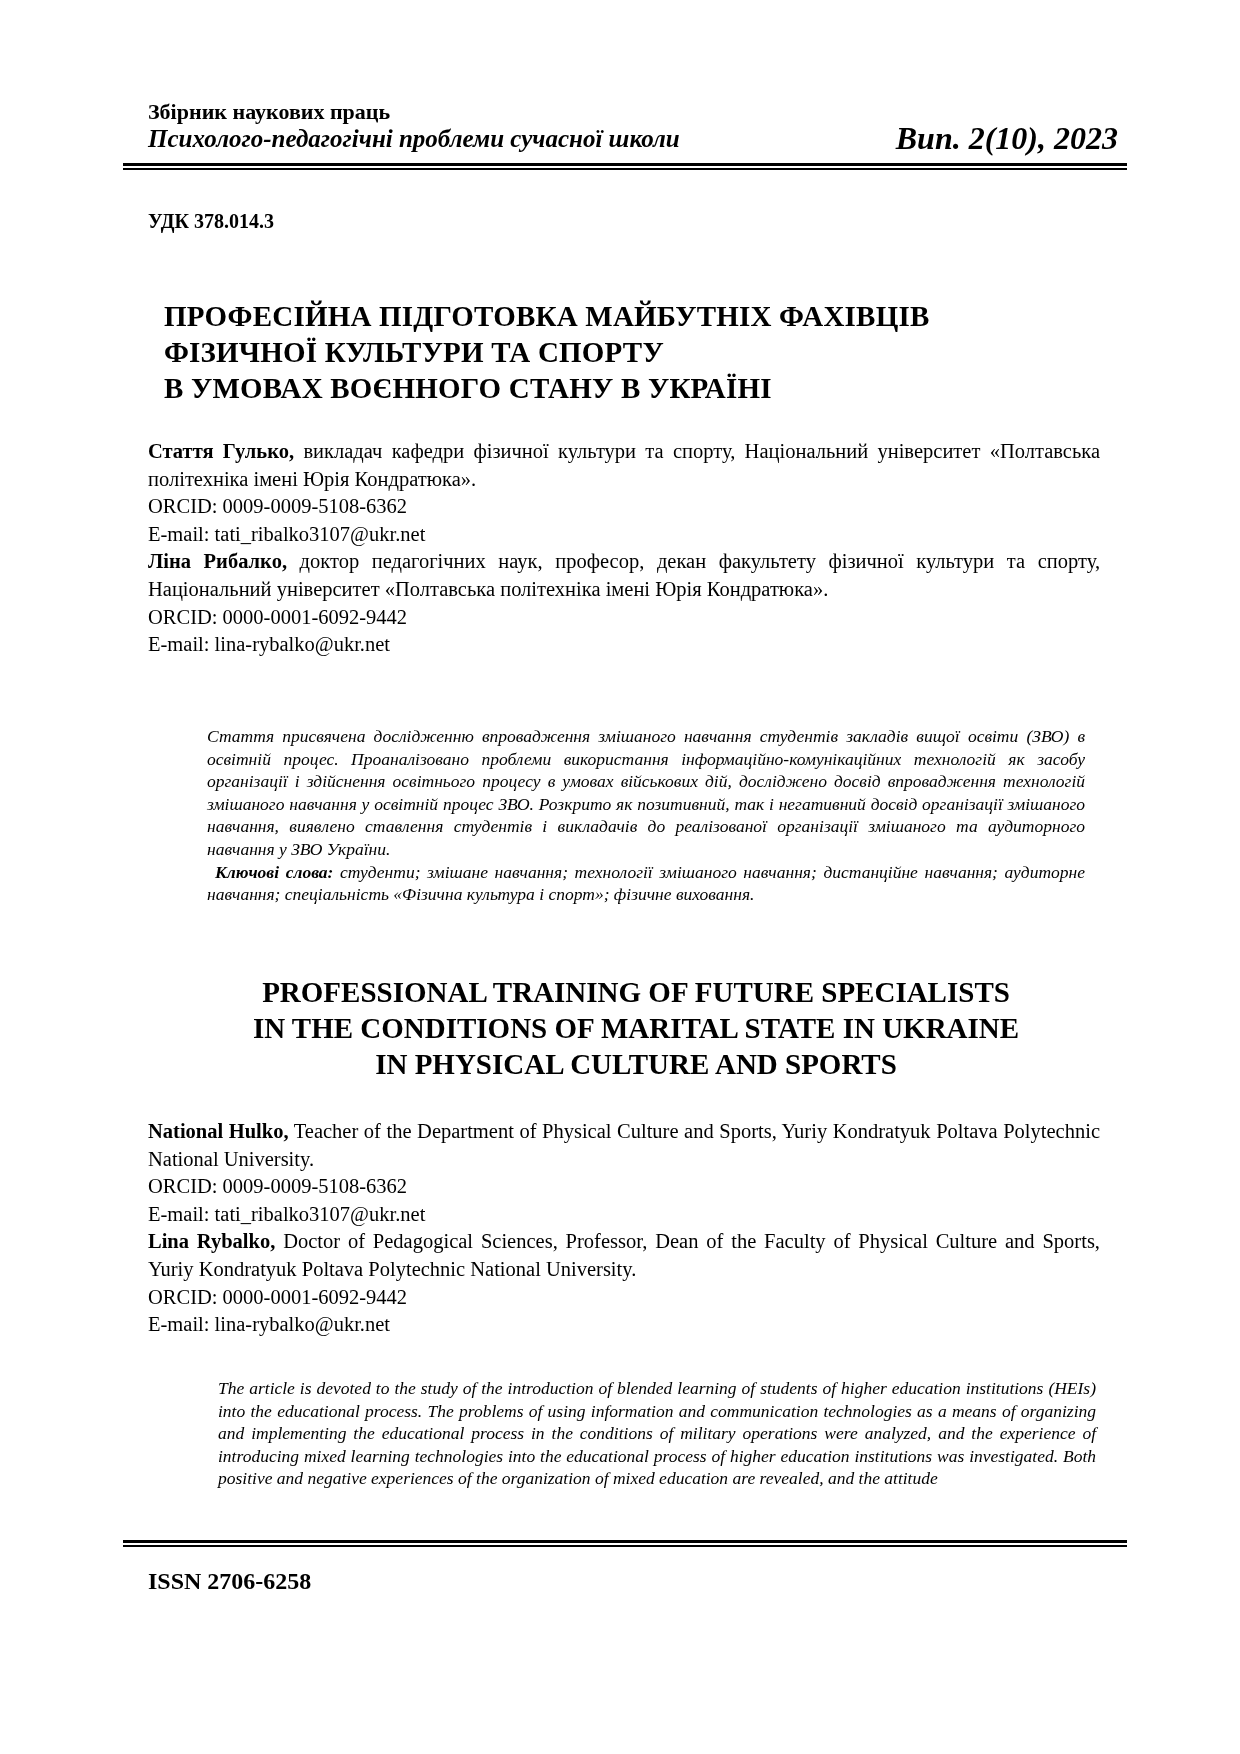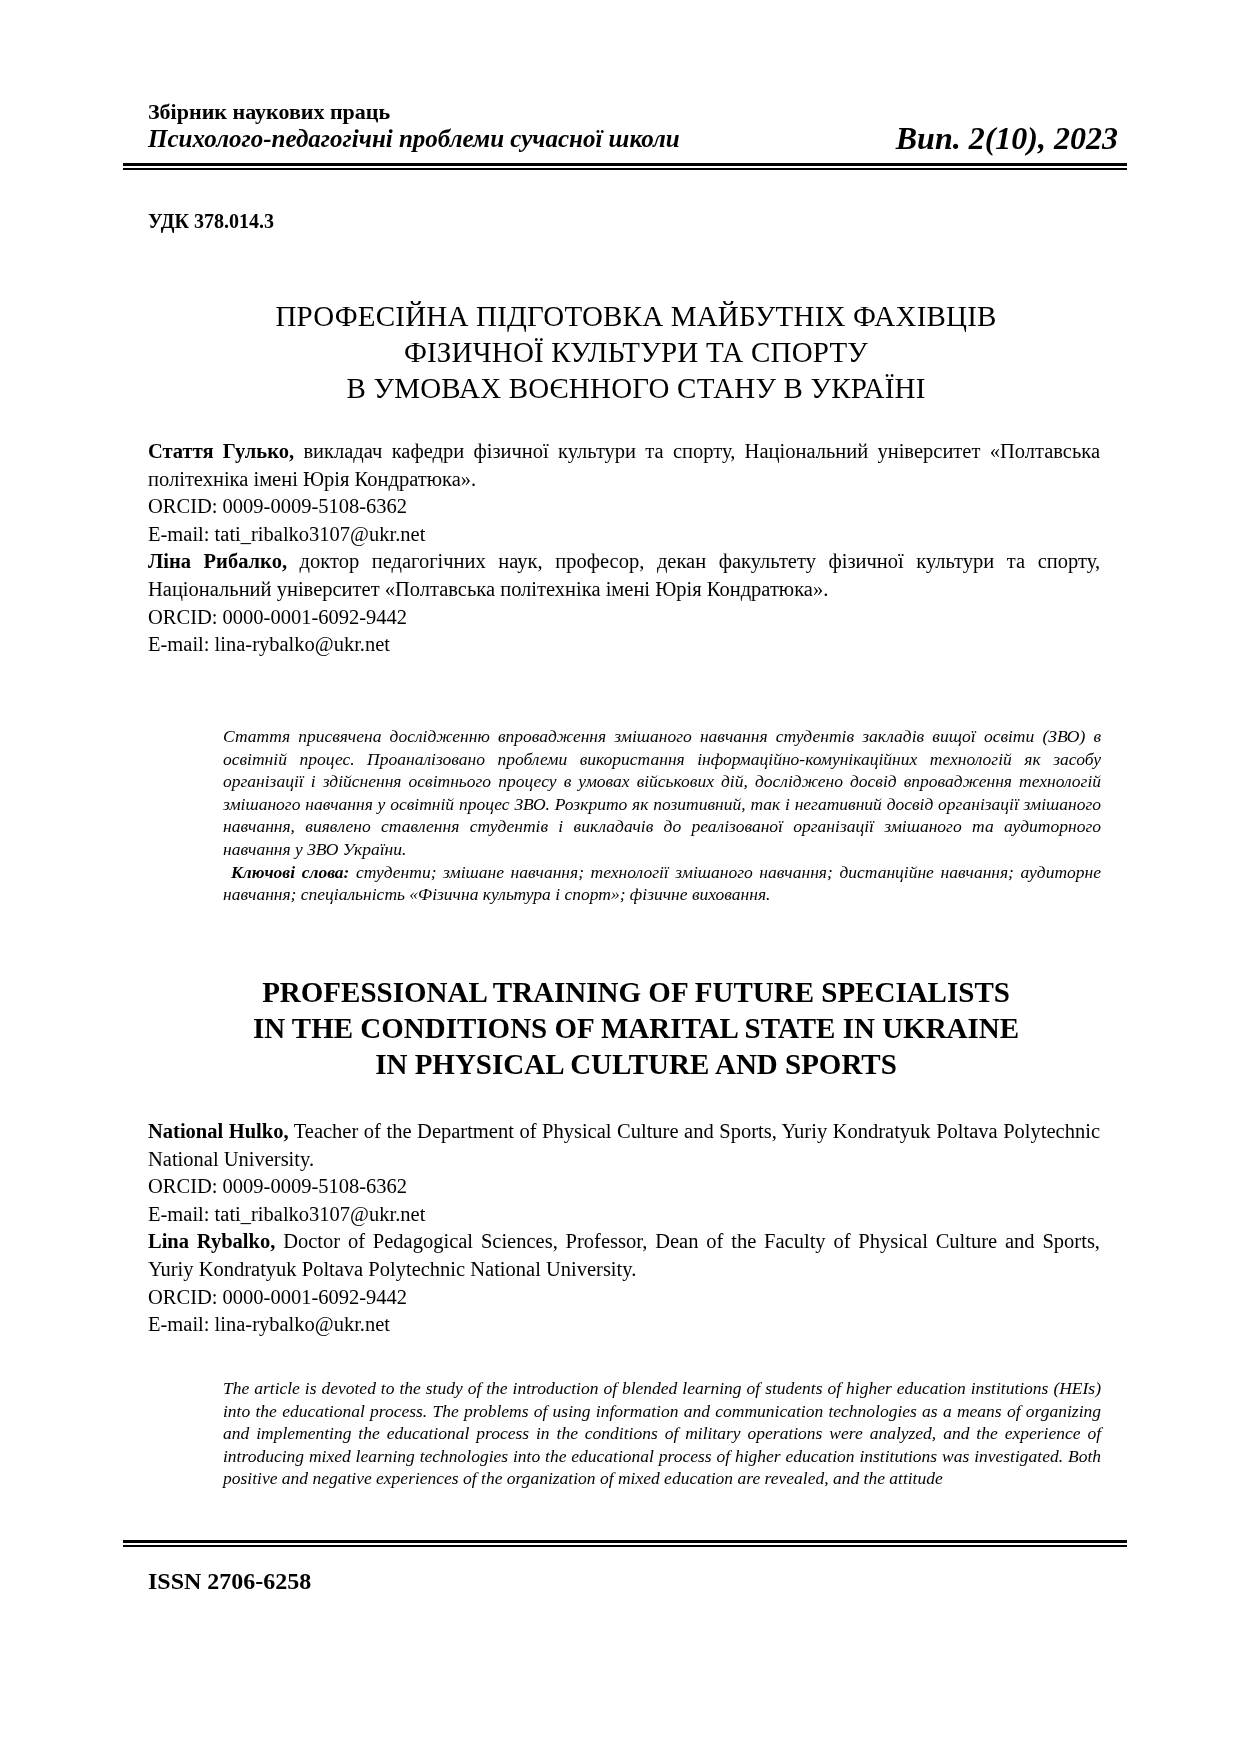--- a/index.html
+++ b/index.html
@@ -10,26 +10,26 @@
     .page { position: absolute; left: 0; top: 0; width: 1240px; height: 1754px; }
     .header { position: absolute; left: 148px; top: 100px; width: 976px; }
     .hdr-top { font-family: "Liberation Serif", serif; font-weight: bold; font-size: 22px; line-height: 24px; }
     .hdr-journal { font-family: "Liberation Serif", serif; font-weight: bold; font-style: italic; font-size: 25px; line-height: 30px; }
     .hdr-issue { position: absolute; right: 6px; top: 20px; font-weight: bold; font-style: italic; font-size: 32px; margin-left: 44px; }
     .rule-double { position: absolute; left: 123px; width: 1004px; }
     .rule-double .l1 { height: 3px; background: #000; }
     .rule-double .gap { height: 2px; }
     .rule-double .l2 { height: 2px; background: #000; }
     .udk { position: absolute; left: 148px; top: 210px; font-weight: bold; font-size: 20px; }
-    .title-block { position: absolute; left: 148px; top: 298px; width: 976px; text-align: center;
-      font-weight: normal; font-size: 29px; line-height: 36px; letter-spacing: 0.2px; }
+    .title-block { position: absolute; left: 164px; top: 298px; width: 976px; 
+      font-weight: bold; font-size: 29px; line-height: 36px; letter-spacing: 0.2px; }
     .authors { position: absolute; left: 148px; width: 952px; font-size: 20.5px; line-height: 27.6px; text-align: justify; }
     .authors p { margin: 0; }
     .authors b { font-weight: bold; }
-    .abstract { position: absolute; left: 223px; width: 878px; font-style: italic; font-size: 17.5px;
+    .abstract { position: absolute; left: 207px; width: 878px; font-style: italic; font-size: 17.5px;
       line-height: 22.6px; text-align: justify; }
     .abstract p { margin: 0; }
     .kw-label { font-weight: bold; margin-left: 8px; }
     .en-title { position: absolute; left: 148px; top: 974px; width: 976px; text-align: center;
       font-weight: bold; font-size: 29px; line-height: 36px; }
     .issn { position: absolute; left: 148px; top: 1568px; font-weight: bold; font-size: 24px; }
     .pagenum { position: absolute; left: 0; width: 1240px; top: 1612px; text-align: center;
       font-style: italic; font-size: 27px; }
   </style>
 </head>
@@ -79,21 +79,21 @@
 
   <div class="authors" style="top:1118px;">
     <p><b>National Hulko,</b><span> Teacher of the Department of Physical Culture and Sports, Yuriy Kondratyuk Poltava Polytechnic National University.</span></p>
     <p>ORCID: 0009-0009-5108-6362</p>
     <p>E-mail: tati_ribalko3107@ukr.net</p>
     <p><b>Lina Rybalko,</b><span> Doctor of Pedagogical Sciences, Professor, Dean of the Faculty of Physical Culture and Sports, Yuriy Kondratyuk Poltava Polytechnic National University.</span></p>
     <p>ORCID: 0000-0001-6092-9442</p>
     <p>E-mail: lina-rybalko@ukr.net</p>
   </div>
 
-  <div class="abstract" style="top:1377px;">
+  <div class="abstract" style="top:1377px;margin-left:11px;">
     <p>The article is devoted to the study of the introduction of blended learning of students of higher education institutions (HEIs) into the educational process. The problems of using information and communication technologies as a means of organizing and implementing the educational process in the conditions of military operations were analyzed, and the experience of introducing mixed learning technologies into the educational process of higher education institutions was investigated. Both positive and negative experiences of the organization of mixed education are revealed, and the attitude</p>
   </div>
 
   <div class="rule-double" style="top:1540px;">
     <div class="l1"></div>
       <div class="gap"></div>
       <div class="l2"></div>
   </div>
 
   <div class="issn">ISSN 2706-6258</div>

